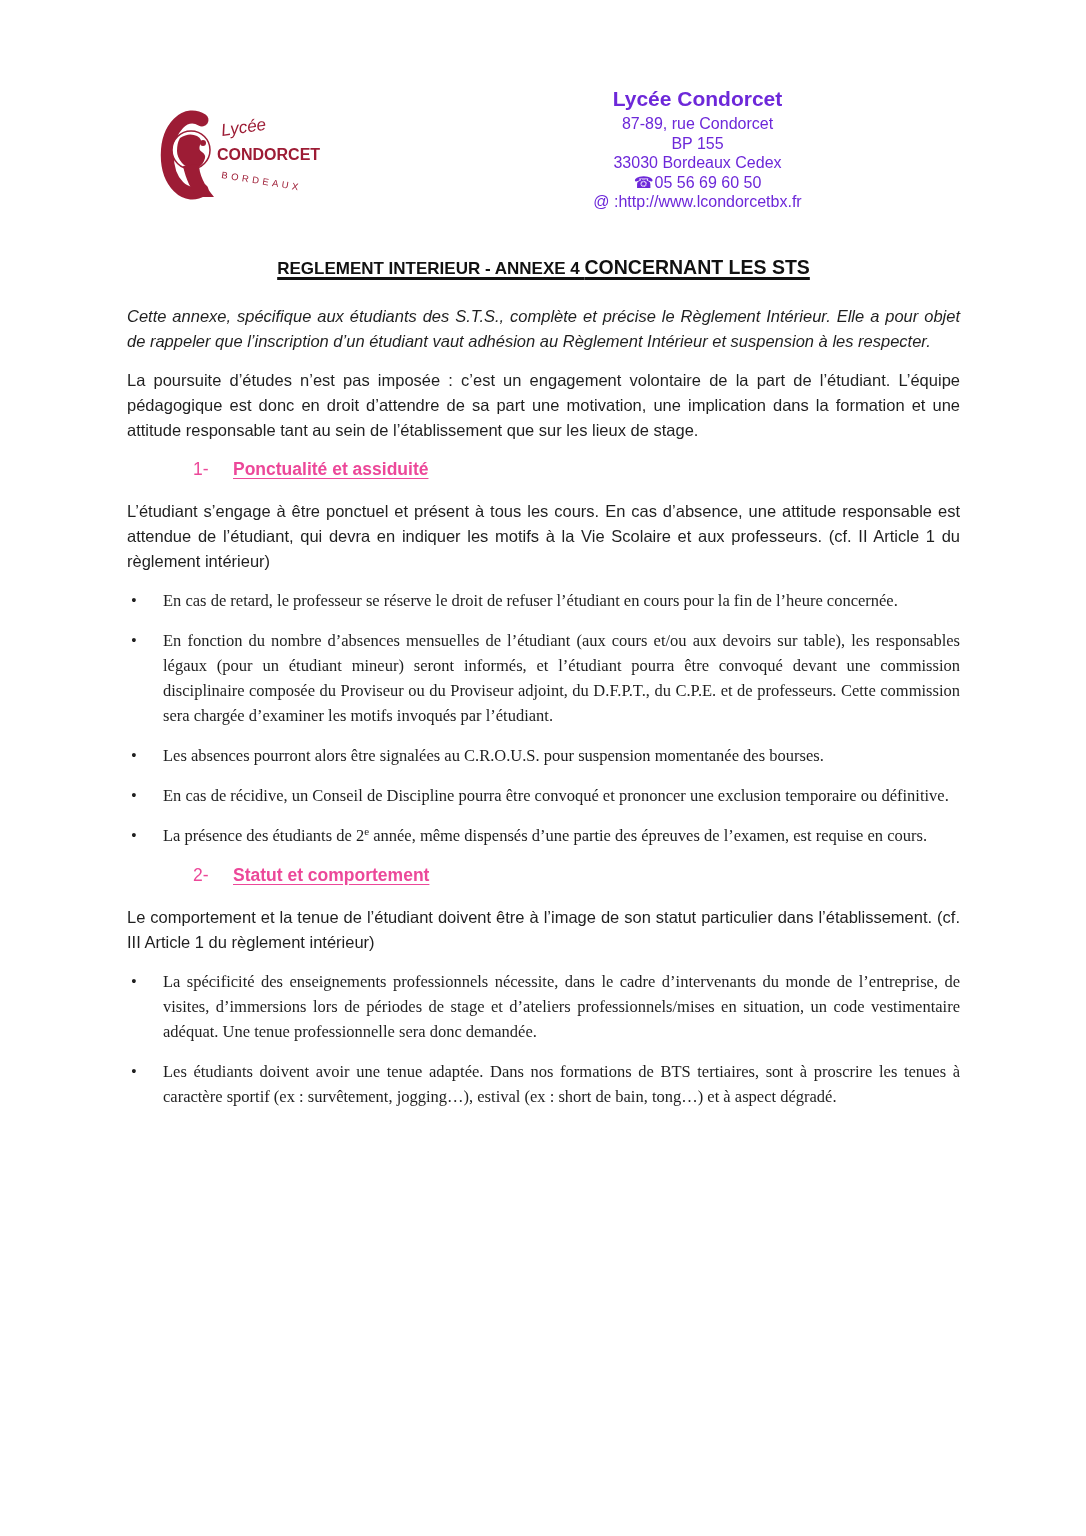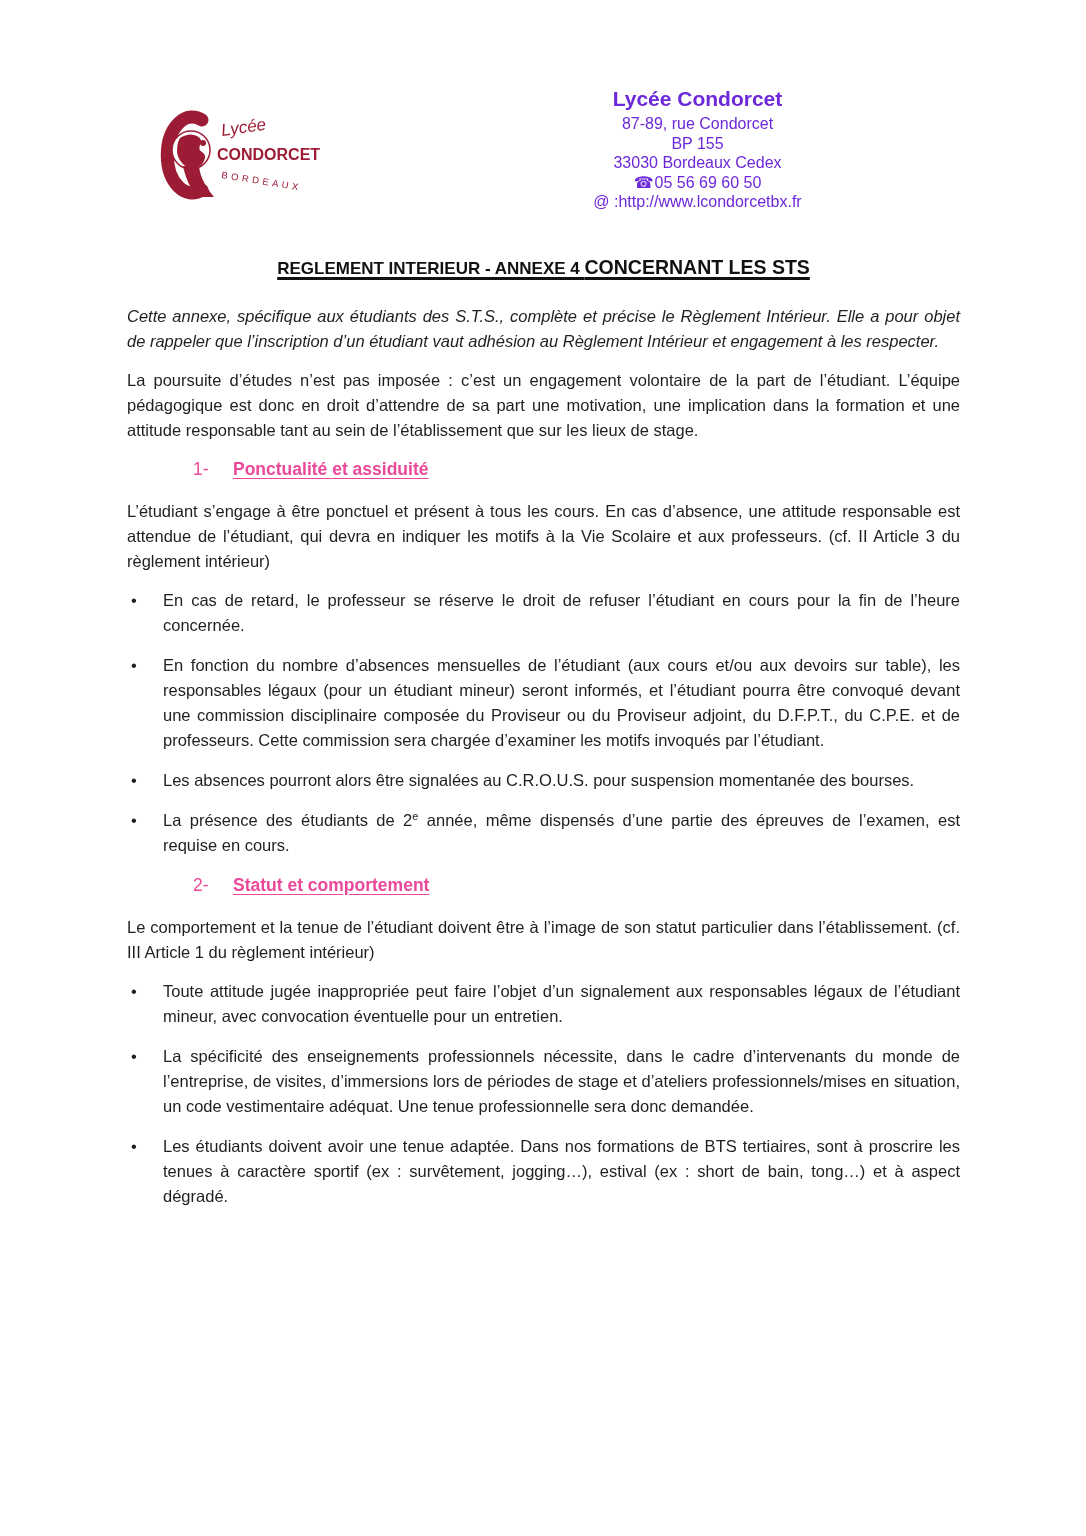--- a/index.html
+++ b/index.html
@@ -93,20 +93,21 @@
   .sec-title {
     font-weight: bold;
     text-decoration: underline;
     text-underline-offset: 3px;
   }
 
   ul.bullet-list {
     list-style: none;
     margin: 0 0 0 0;
     padding: 0;
+    font-family: Liberation Serif, serif;
   }
   ul.bullet-list li {
     position: relative;
     padding-left: 36px;
     margin-bottom: 15px;
   }
   ul.bullet-list li::before {
     content: "\2022";
     position: absolute;
     left: 4px;
@@ -144,40 +145,40 @@
     <div class="addr-line">BP 155</div>
     <div class="addr-line">33030 Bordeaux Cedex</div>
     <div class="addr-line"><span class="phone-glyph">☎</span><span>05 56 69 60 50</span></div>
     <div class="addr-line">@ :http://www.lcondorcetbx.fr</div>
   </div>
 
   <div class="content">
 
     <h1 class="doc-title"><span class="underlined"><span class="title-part1">REGLEMENT INTERIEUR - ANNEXE 4 </span><span class="title-part2">CONCERNANT LES STS</span></span></h1>
 
-    <p class="annex-note">Cette annexe, spécifique aux étudiants des S.T.S., complète et précise le Règlement Intérieur. Elle a pour objet de rappeler que l’inscription d’un étudiant vaut adhésion au Règlement Intérieur et engagement à les respecter.</p>
+    <p class="annex-note">Cette annexe, spécifique aux étudiants des S.T.S., complète et précise le Règlement Intérieur. Elle a pour objet de rappeler que l’inscription d’un étudiant vaut adhésion au Règlement Intérieur et suspension à les respecter.</p>
 
     <p>La poursuite d’études n’est pas imposée : c’est un engagement volontaire de la part de l’étudiant. L’équipe pédagogique est donc en droit d’attendre de sa part une motivation, une implication dans la formation et une attitude responsable tant au sein de l’établissement que sur les lieux de stage.</p>
 
     <h2 class="section-heading"><span class="sec-num">1-</span><span class="sec-title">Ponctualité et assiduité</span></h2>
 
-    <p>L’étudiant s’engage à être ponctuel et présent à tous les cours. En cas d’absence, une attitude responsable est attendue de l’étudiant, qui devra en indiquer les motifs à la Vie Scolaire et aux professeurs. (cf. II Article 3 du règlement intérieur)</p>
+    <p>L’étudiant s’engage à être ponctuel et présent à tous les cours. En cas d’absence, une attitude responsable est attendue de l’étudiant, qui devra en indiquer les motifs à la Vie Scolaire et aux professeurs. (cf. II Article 1 du règlement intérieur)</p>
 
     <ul class="bullet-list">
       <li><span>En cas de retard, le professeur se réserve le droit de refuser l’étudiant en cours pour la fin de l’heure concernée.</span></li>
       <li><span>En fonction du nombre d’absences mensuelles de l’étudiant (aux cours et/ou aux devoirs sur table), les responsables légaux (pour un étudiant mineur) seront informés, et l’étudiant pourra être convoqué devant une commission disciplinaire composée du Proviseur ou du Proviseur adjoint, du D.F.P.T., du C.P.E. et de professeurs. Cette commission sera chargée d’examiner les motifs invoqués par l’étudiant.</span></li>
       <li><span>Les absences pourront alors être signalées au C.R.O.U.S. pour suspension momentanée des bourses.</span></li>
+      <li><span>En cas de récidive, un Conseil de Discipline pourra être convoqué et prononcer une exclusion temporaire ou définitive.</span></li>
       <li><span>La présence des étudiants de 2</span><sup>e</sup><span> année, même dispensés d’une partie des épreuves de l’examen, est requise en cours.</span></li>
     </ul>
 
     <h2 class="section-heading"><span class="sec-num">2-</span><span class="sec-title">Statut et comportement</span></h2>
 
 
     <p>Le comportement et la tenue de l’étudiant doivent être à l’image de son statut particulier dans l’établissement. (cf. III Article 1 du règlement intérieur)</p>
 
     <ul class="bullet-list">
-      <li><span>Toute attitude jugée inappropriée peut faire l’objet d’un signalement aux responsables légaux de l’étudiant mineur, avec convocation éventuelle pour un entretien.</span></li>
       <li><span>La spécificité des enseignements professionnels nécessite, dans le cadre d’intervenants du monde de l’entreprise, de visites, d’immersions lors de périodes de stage et d’ateliers professionnels/mises en situation, un code vestimentaire adéquat. Une tenue professionnelle sera donc demandée.</span></li>
       <li><span>Les étudiants doivent avoir une tenue adaptée. Dans nos formations de BTS tertiaires, sont à proscrire les tenues à caractère sportif (ex : survêtement, jogging…), estival (ex : short de bain, tong…) et à aspect dégradé.</span></li>
     </ul>
 
   </div>
 </div>
 
 </body></html>

